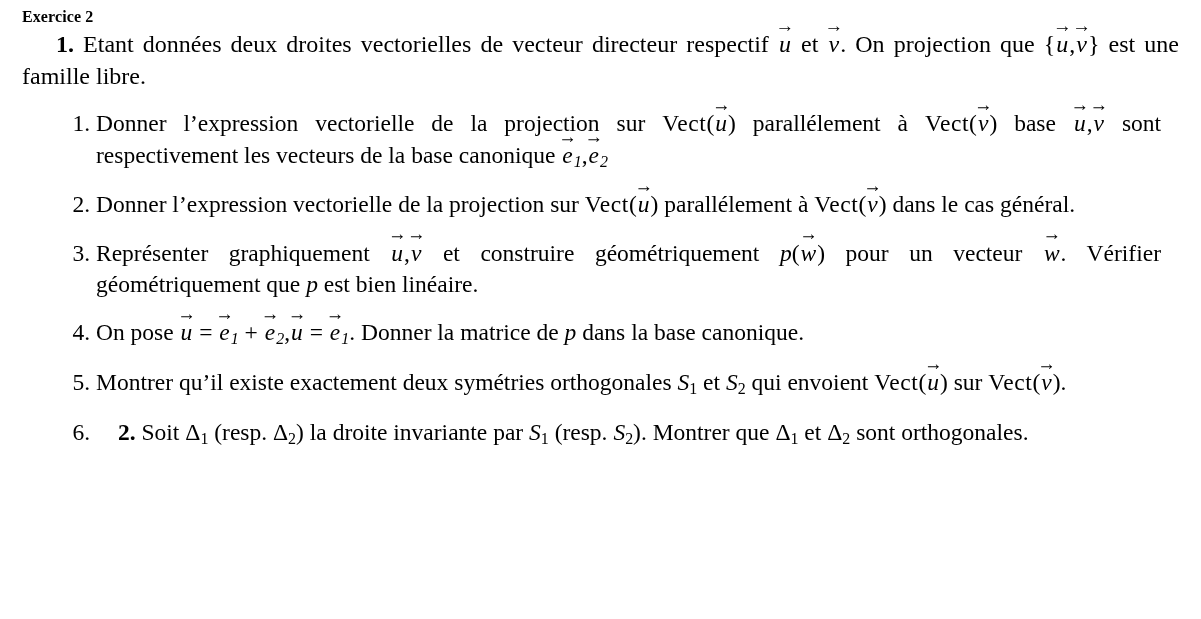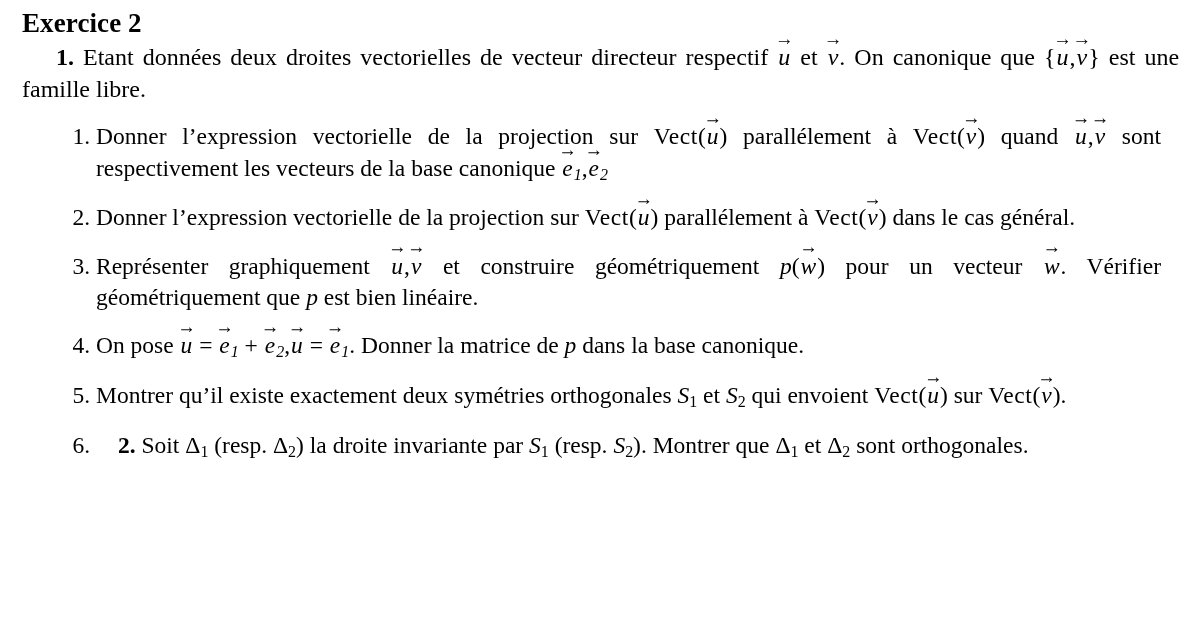--- a/index.html
+++ b/index.html
@@ -16,21 +16,21 @@
   }
   .page {
     position: relative;
     width: 1201px;
     height: 619px;
     padding: 0;
     box-sizing: border-box;
   }
   .ex-title {
     font-weight: bold;
-    font-size: 27px;
+    font-size: 16px;
     margin: 8px 0 0 22px;
     letter-spacing: 0.1px;
   }
   .intro {
     font-size: 24px;
     line-height: 1.32;
     margin: 3px 22px 0 22px;
     text-align: justify;
     text-justify: inter-word;
   }
@@ -103,35 +103,35 @@
 
 <div class="page">
 
   <div class="ex-title">Exercice 2</div>
 
   <div class="intro">
     <span class="indent"></span><span class="num-bold">1.</span>
     <span>Etant données deux droites vectorielles de vecteur directeur respectif</span>
     <span class="vec"><span class="arr">→</span>u</span>
     <span>et</span>
-    <span class="vec"><span class="arr">→</span>v</span><span>. On canonique que</span>
+    <span class="vec"><span class="arr">→</span>v</span><span>. On projection que</span>
     <span class="nowrap"><span class="op">{</span><span class="vec"><span class="arr">→</span>u</span><span class="op">,</span><span class="vec"><span class="arr">→</span>v</span><span class="op">}</span></span>
     <span>est une famille libre.</span>
   </div>
 
   <ol class="enum">
 
     <li>
       <span class="lbl">1.</span>
       <span>
         <span>Donner l’expression vectorielle de la projection sur</span>
         <span class="nowrap"><span class="vecfn">Vect</span><span class="op">(</span><span class="vec"><span class="arr">→</span>u</span><span class="op">)</span></span>
         <span>parallélement à</span>
         <span class="nowrap"><span class="vecfn">Vect</span><span class="op">(</span><span class="vec"><span class="arr">→</span>v</span><span class="op">)</span></span>
-        <span>quand</span>
+        <span>base</span>
         <span class="nowrap"><span class="vec"><span class="arr">→</span>u</span><span class="op">,</span><span class="vec"><span class="arr">→</span>v</span></span>
         <span>sont respectivement les vecteurs de la base canonique</span>
         <span class="nowrap"><span class="vec"><span class="arr">→</span>e</span><span class="sub">1</span><span class="op">,</span><span class="vec"><span class="arr">→</span>e</span><span class="sub">2</span></span>
       </span>
     </li>
 
     <li>
       <span class="lbl">2.</span>
       <span>
         Donner l’expression vectorielle de la projection sur

